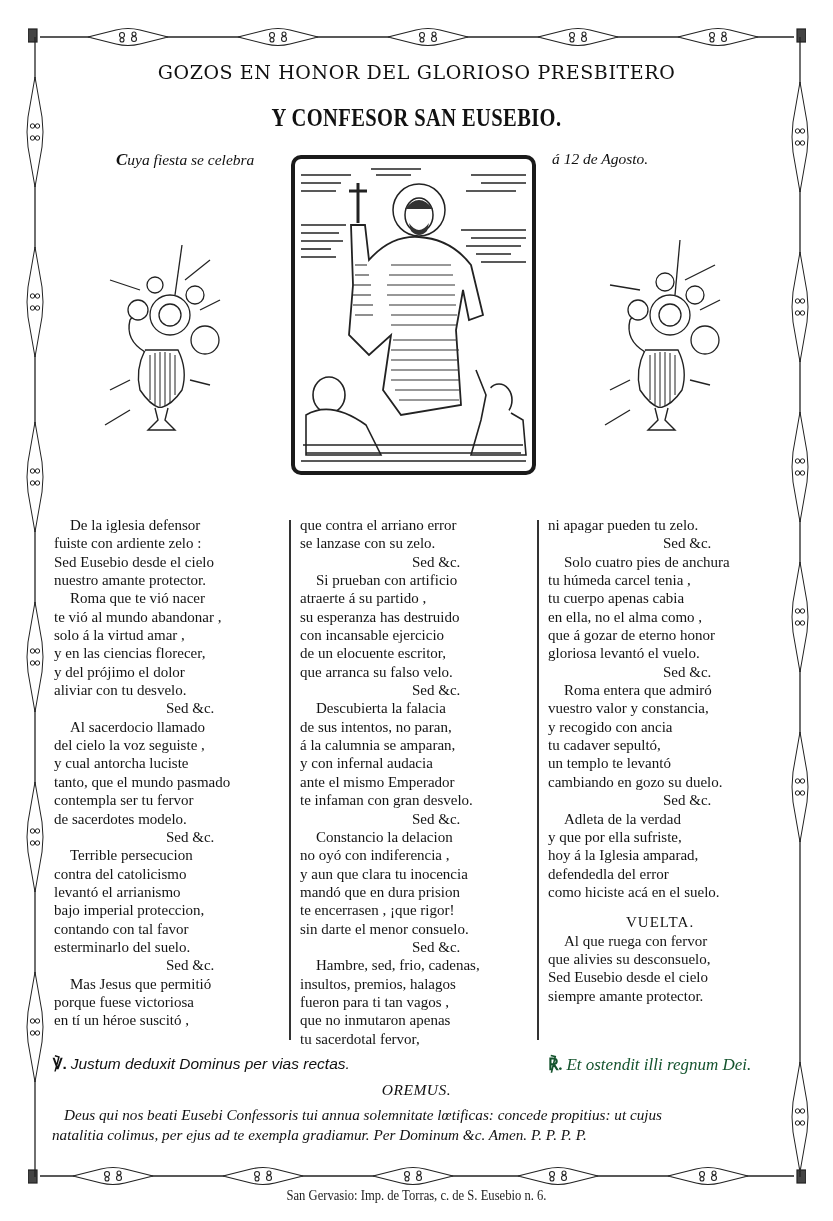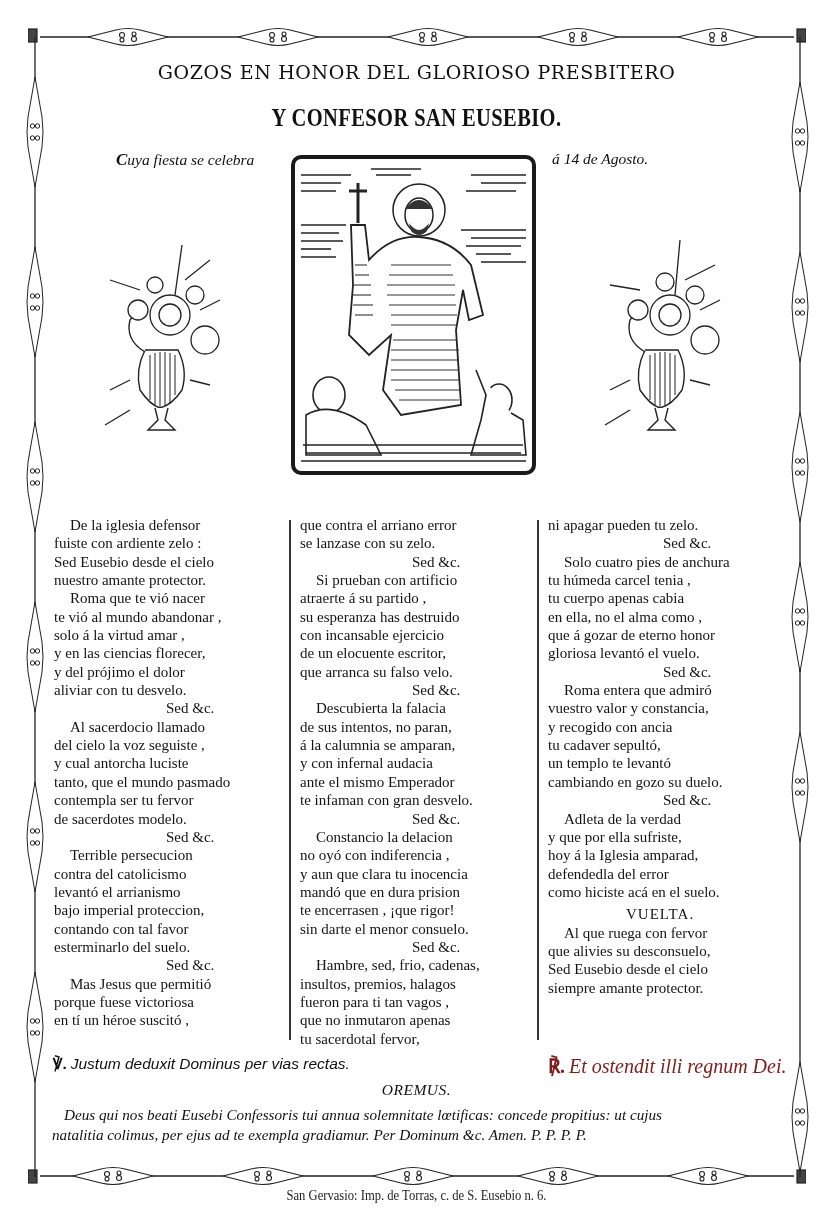--- a/index.html
+++ b/index.html
@@ -35,29 +35,29 @@
   
   .col { position: absolute; top: 516px; font-family: "Liberation Serif", serif; font-size: 15px;
     line-height: 18.35px; color: #141414; }
   .col-1 { left: 54px; width: 225px; }
   .col-2 { left: 300px; width: 225px; }
   .col-3 { left: 548px; width: 235px; }
   .line { white-space: nowrap; }
   .line.indent { padding-left: 16px; }
   .line.refrain { padding-left: 112px; }
   .col-3 .line.refrain { padding-left: 115px; }
-  .line.heading { padding-left: 78px; letter-spacing: 1px; margin-top: 4px; font-family: Liberation Serif, serif; }
+  .line.heading { padding-left: 78px; letter-spacing: 1px; margin-top: 12px; font-family: Liberation Serif, serif; }
   .divider { position: absolute; width: 1.5px; background: #333; }
   .div-1 { left: 289px; top: 520px; height: 520px; }
   .div-2 { left: 537px; top: 520px; height: 520px; }
 
   .versicle { position: absolute; top: 1052px; left: 53px; font-family: Liberation Sans, sans-serif;
     font-style: italic; font-size: 15.5px; color: #111; }
   .response { position: absolute; top: 1052px; left: 548px; font-family: "Liberation Serif", serif;
-    font-style: italic; font-size: 20px; color: #7f1d1d; text-align: right; }
+    font-style: italic; font-size: 17px; color: #14532d; text-align: right; }
   .oremus { position: absolute; top: 1081px; left: 0; width: 833px; text-align: center;
     font-family: "Liberation Serif", serif; font-style: italic; font-size: 15.5px; letter-spacing: 0.5px; color: #111; }
   .prayer { position: absolute; top: 1105px; left: 52px; width: 740px; font-family: "Liberation Serif", serif;
     font-style: italic; font-size: 15.2px; line-height: 20px; color: #111; }
   .prayer .p1 { padding-left: 12px; white-space: nowrap; }
   .prayer .p2 { white-space: nowrap; }
   .imprint { position: absolute; top: 1188px; left: 0; width: 833px; text-align: center;
     font-family: "Liberation Serif", serif; font-size: 14px; transform: scaleX(0.9); color: #222; }
   .sym { font-style: normal; font-weight: bold; margin-right: 4px; }
 </style>
@@ -248,21 +248,21 @@
           <circle cx="2.5" cy="-6" r="2.2"></circle>
           <circle cx="-2.5" cy="6" r="2.2"></circle>
           <circle cx="2.5" cy="6" r="2.2"></circle>
         </g>
     </g>
   </svg>
 
   <div class="title1">GOZOS EN HONOR DEL GLORIOSO PRESBITERO</div>
   <div class="title2">Y CONFESOR SAN EUSEBIO.</div>
   <div class="feast-left"><span class="cap">C</span><span>uya fiesta se celebra</span></div>
-  <div class="feast-right">á 14 de Agosto.</div>
+  <div class="feast-right">á 12 de Agosto.</div>
 
   <svg class="woodcut" viewBox="0 0 245 320">
     <rect x="2" y="2" width="241" height="316" rx="8" fill="#fff" stroke="#1a1a1a" stroke-width="4"></rect>
 
     <g stroke="#222" stroke-width="1.6">
       <line x1="10" y1="20" x2="60" y2="20"></line>
         <line x1="10" y1="28" x2="50" y2="28"></line>
         <line x1="10" y1="36" x2="45" y2="36"></line>
       <line x1="10" y1="70" x2="55" y2="70"></line>
         <line x1="10" y1="78" x2="48" y2="78"></line>

